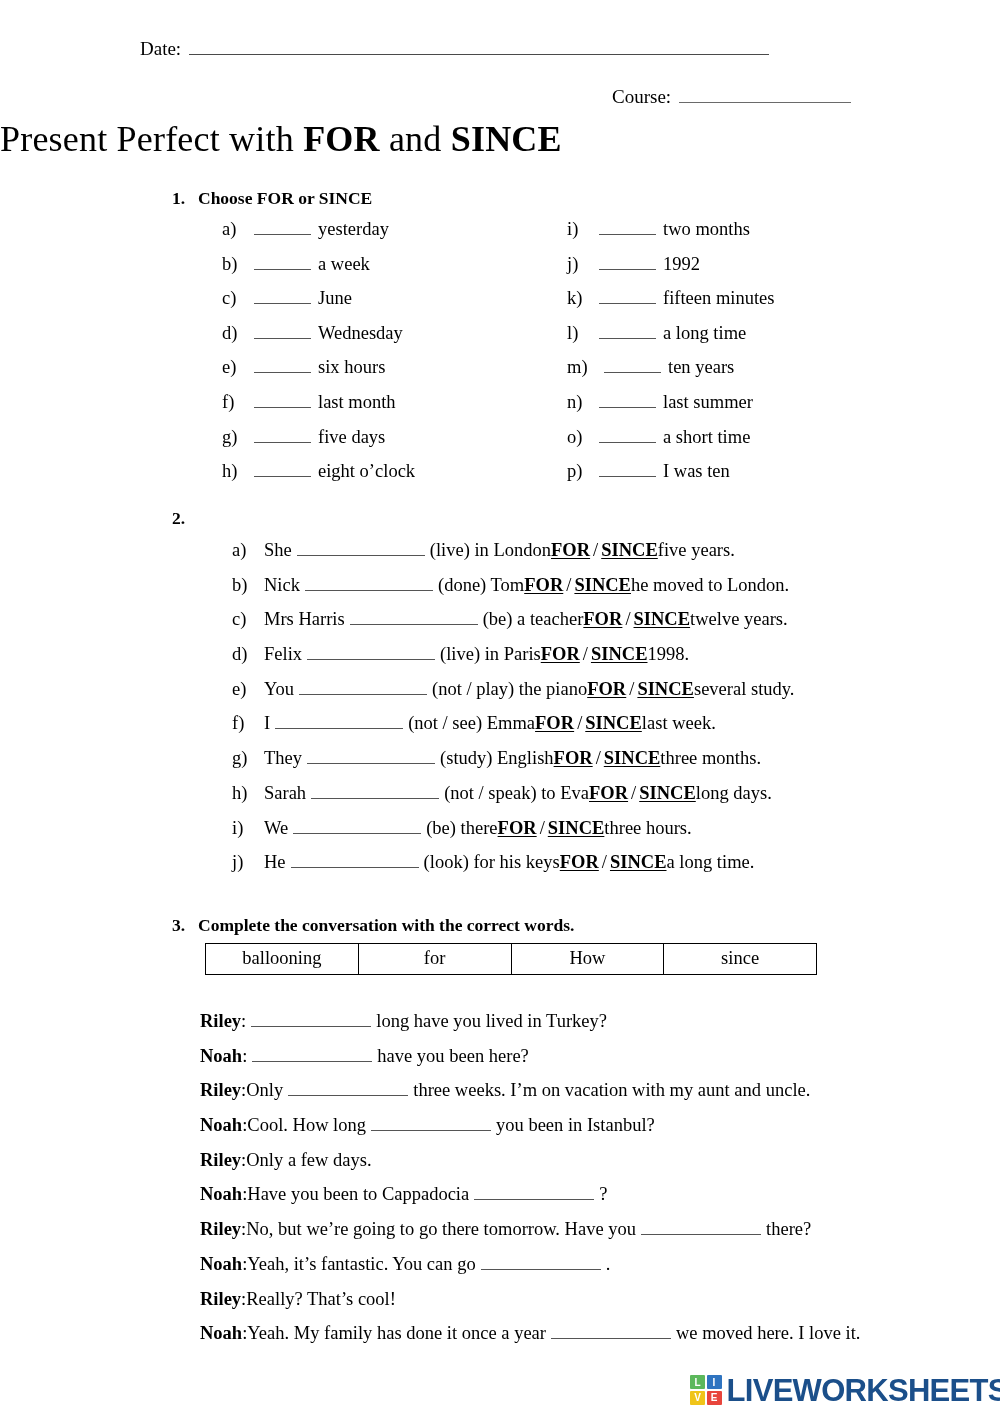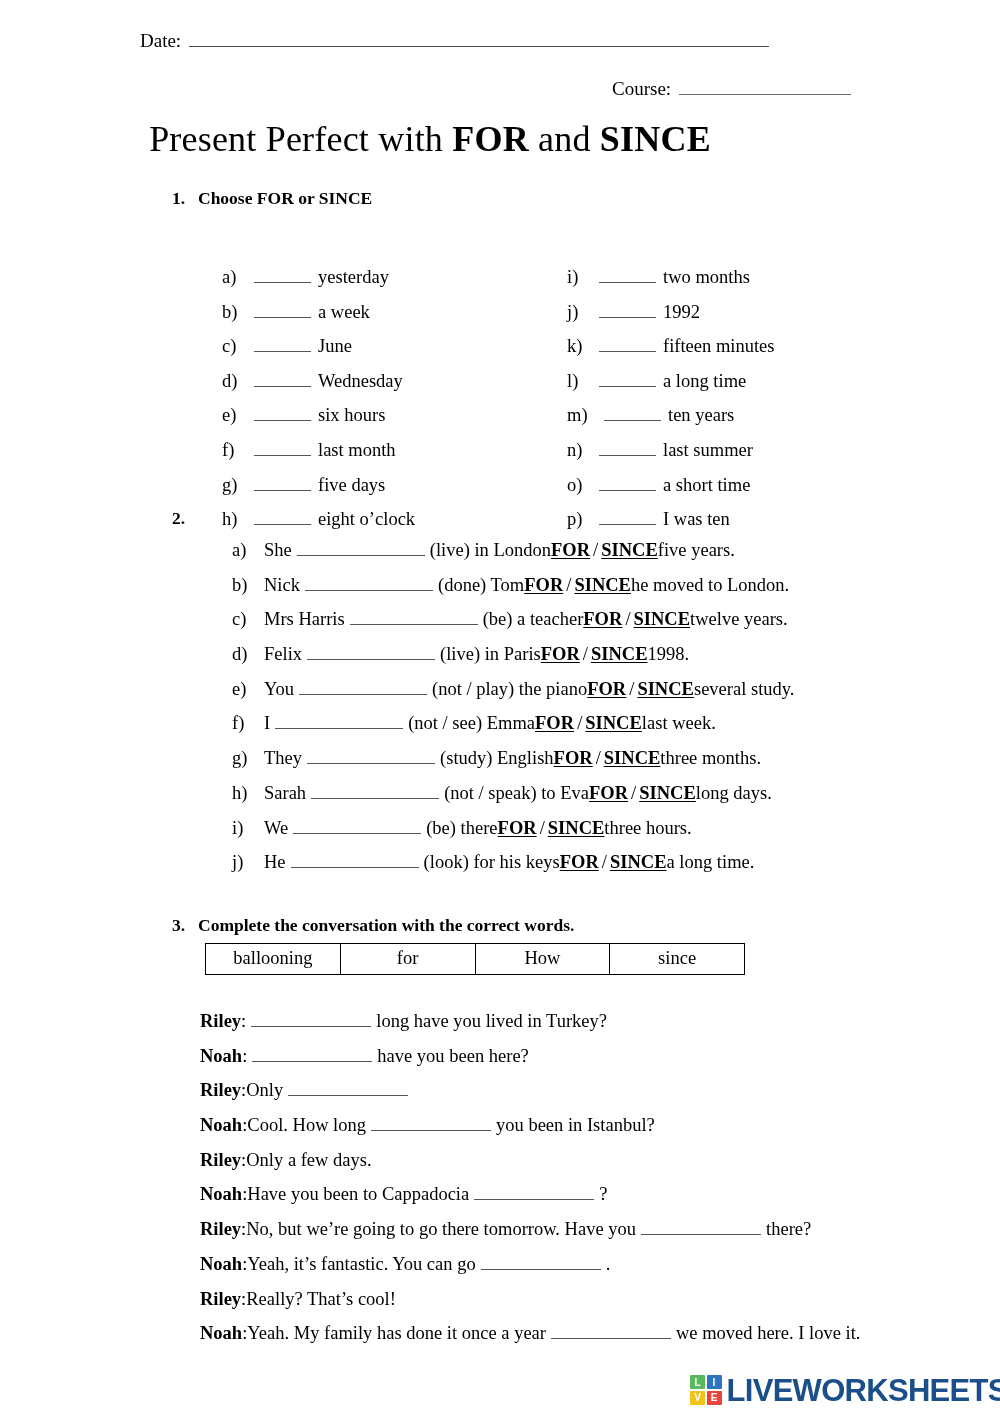--- a/index.html
+++ b/index.html
@@ -22,20 +22,21 @@
     left: 0; top: 0;
     width: 1000px;
     height: 1413px;
   }
 
   
   .field-row {
     position: absolute;
     display: flex;
     align-items: baseline;
+    margin-top: 8px;
   }
   .field-label {
     font-size: 19px;
     white-space: nowrap;
   }
   .field-rule {
     display: inline-block;
     border-bottom: 1.6px solid #6a6a6a;
     height: 14px;
     margin-left: 8px;
@@ -47,21 +48,21 @@
   #name-row .field-rule { width: 345px; }
 
   #course-row { left: 612px; top: 78px; }
   #course-row .field-rule { width: 172px; }
 
   
   .worksheet-title {
     position: absolute;
     left: 0; top: 120px;
     width: 860px;
-    text-align: center;
+    text-align: left;
     font-size: 36px;
     letter-spacing: .2px;
     line-height: 1.1;
   }
   .worksheet-title b { font-weight: bold; }
 
   
   .exercise { position: absolute; }
   .ex-head {
     display: flex;
@@ -91,21 +92,21 @@
   .ex1-marker { width: 32px; flex: none; }
   .ex1-marker.wide { width: 37px; }
   .ex1-blank {
     display: inline-block;
     width: 57px;
     border-bottom: 1.5px solid #555;
     height: 13px;
     margin-right: 7px;
     flex: none;
   }
-  .ex1-text { white-space: nowrap; margin-top: 48px; }
+  .ex1-text { white-space: nowrap; }
 
   
   #exercise-2 { left: 172px; top: 508px; width: 810px; }
   #ex2-list { margin-top: 11px; }
   .ex2-item {
     display: flex;
     align-items: baseline;
     height: 34.7px;
     font-size: 18.5px;
     white-space: nowrap;
@@ -126,21 +127,21 @@
   }
   .sep { padding: 0 3px; }
 
   
   #exercise-3 { left: 172px; top: 915px; width: 810px; }
 
   #wordbank {
     position: absolute;
     left: 33px;
     top: 28px;
-    width: 540px;
+    width: 612px;
     border-collapse: collapse;
     table-layout: fixed;
   }
   #wordbank td {
     border: 1.4px solid #000;
     text-align: center;
     font-size: 18.5px;
     height: 26px;
     padding: 1px 0 3px 0;
   }
@@ -448,20 +449,21 @@
           <span class="speaker">Noah</span>
           <span>: </span>
           <span class="convo-blank"></span>
           <span>have you been here?</span>
         </div>
         <div class="convo-line">
           <span class="speaker">Riley</span>
           <span>: </span>
           <span>Only</span>
           <span class="convo-blank"></span>
+          <span>three weeks. I’m on vacation with my aunt and uncle.</span>
         </div>
         <div class="convo-line">
           <span class="speaker">Noah</span>
           <span>: </span>
           <span>Cool. How long</span>
           <span class="convo-blank"></span>
           <span>you been in Istanbul?</span>
         </div>
         <div class="convo-line">
           <span class="speaker">Riley</span>

